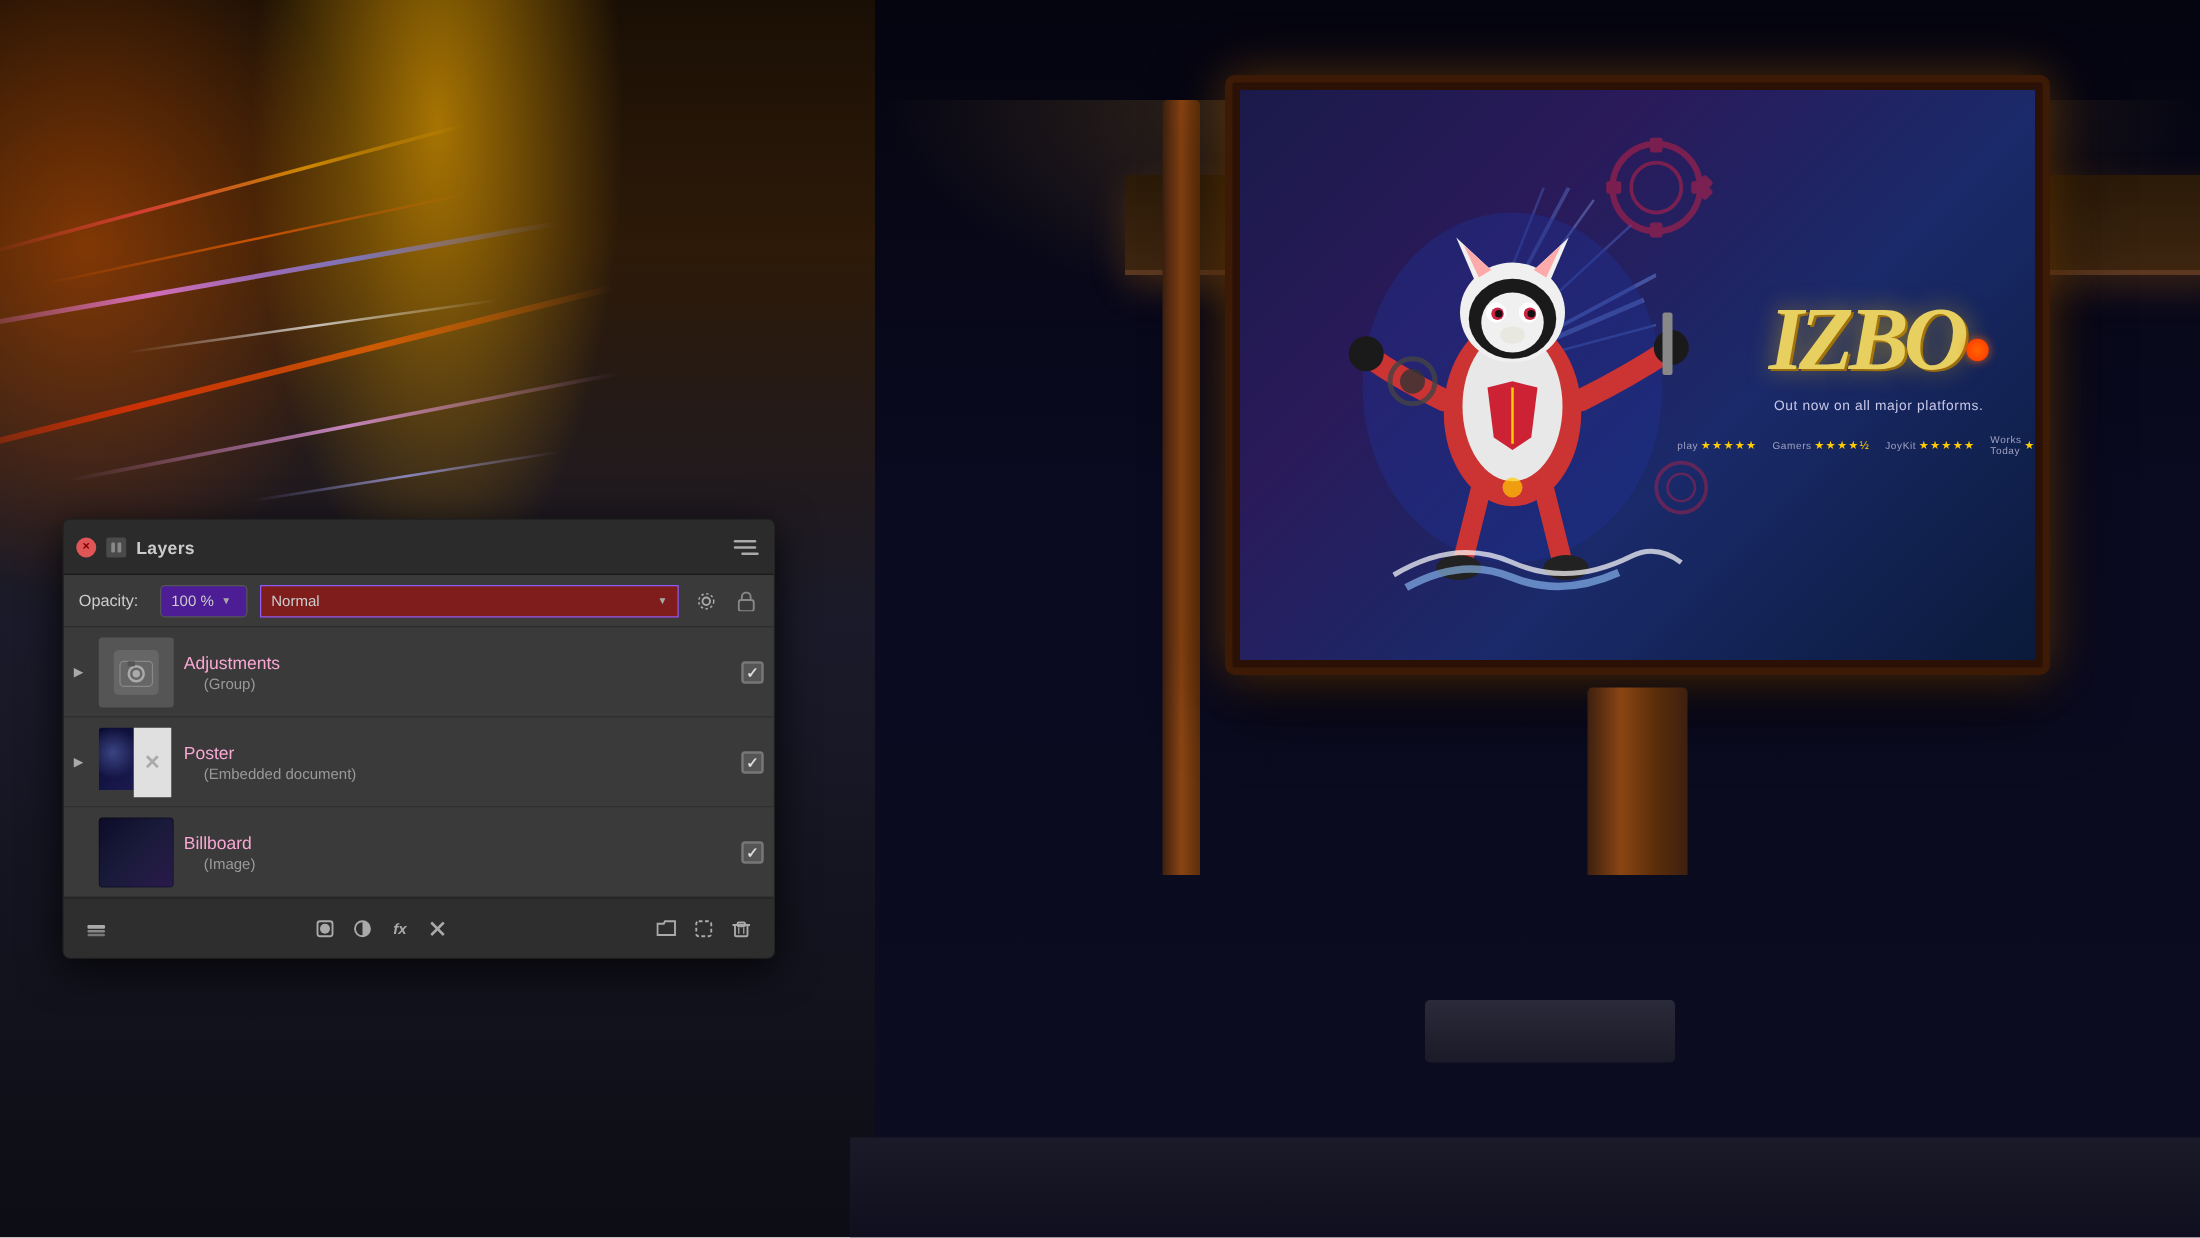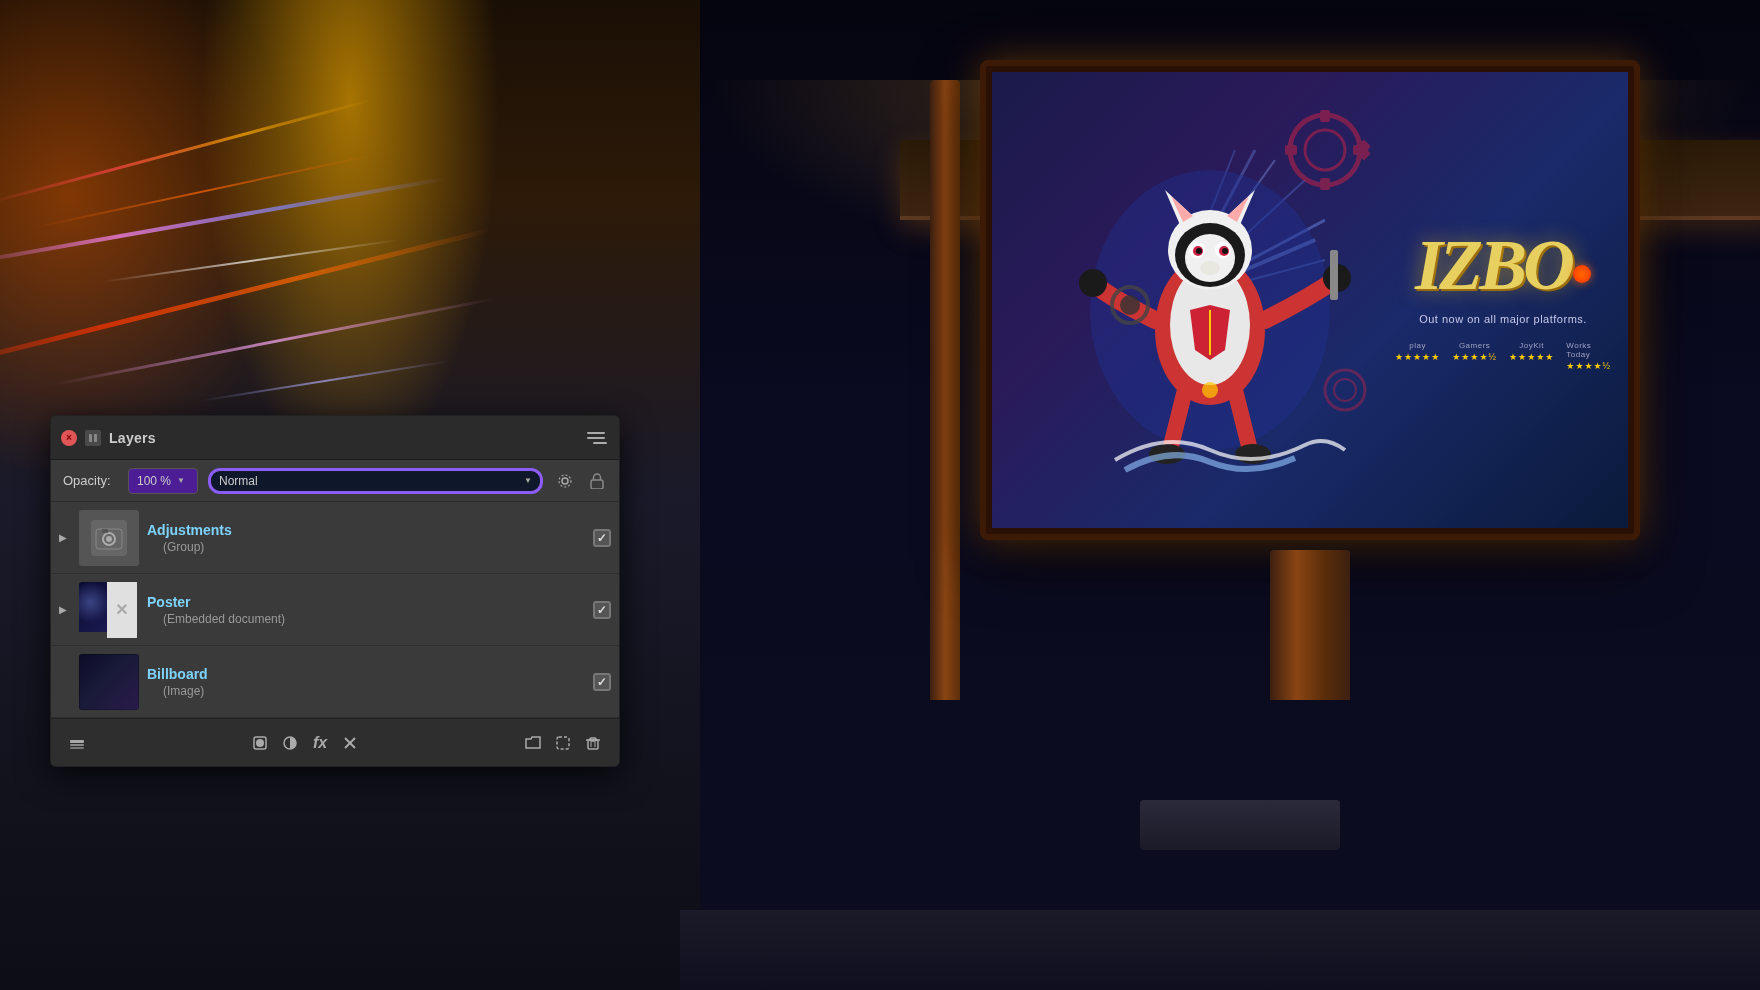--- a/index.html
+++ b/index.html
@@ -162,21 +162,21 @@
     }
 
     .ratings-row {
       display: flex;
       gap: 12px;
       margin-top: 8px;
     }
 
     .rating-item {
       display: flex;
-      flex-direction: column;
+      flex-direction: row;
       align-items: center;
       gap: 2px;
     }
 
     .rating-platform {
       color: #a0a0c0;
       font-size: 8px;
       letter-spacing: 0.5px;
     }
 
@@ -340,23 +340,23 @@
       min-width: 70px;
     }
 
     .dropdown-arrow {
       font-size: 8px;
       color: #aaa;
       margin-left: 2px;
     }
 
     .blend-dropdown {
-      background: #0f172a;
-      border: 3px solid #8b5cf6;
-      border-radius: 12px;
+      background: #7f1d1d;
+      border: 1px solid #8b5cf6;
+      border-radius: 0;
       height: 26px;
       padding: 0 8px;
       color: #cccccc;
       font-size: 12px;
       display: flex;
       align-items: center;
       gap: 4px;
       cursor: pointer;
       flex: 1;
     }
@@ -474,23 +474,23 @@
     }
 
     .layer-info {
       flex: 1;
       display: flex;
       flex-direction: column;
       gap: 2px;
     }
 
     .layer-name {
-      color: #7dd3fc;
+      color: #f9a8d4;
       font-size: 14px;
-      font-weight: 700;
+      font-weight: 400;
     }
 
     .layer-type {
       color: #999;
       font-size: 12px;
       margin-left: 16px;
     }
 
     .layer-checkbox {
       width: 18px;
@@ -864,21 +864,21 @@
           <circle cx="8" cy="8" r="4" fill="#aaa"></circle>
         </svg>
       </div>
       <div class="toolbar-btn">
         <svg width="16" height="16" viewBox="0 0 16 16">
           <circle cx="8" cy="8" r="6" fill="none" stroke="#aaa" stroke-width="1.5"></circle>
           <path d="M8 2 A6 6 0 0 1 8 14 Z" fill="#aaa"></path>
         </svg>
       </div>
       <div class="toolbar-btn">
-        <span style="font-size:16px;color:#aaa;font-style:italic;font-weight:bold;">fx</span>
+        <span style="font-size:12px;color:#aaa;font-style:italic;font-weight:bold;">fx</span>
       </div>
       <div class="toolbar-btn">
         <svg width="16" height="16" viewBox="0 0 16 16">
           <line x1="3" y1="3" x2="13" y2="13" stroke="#aaa" stroke-width="2"></line>
           <line x1="13" y1="3" x2="3" y2="13" stroke="#aaa" stroke-width="2"></line>
         </svg>
       </div>
     </div>
     <div class="toolbar-group">
       <div class="toolbar-btn">

